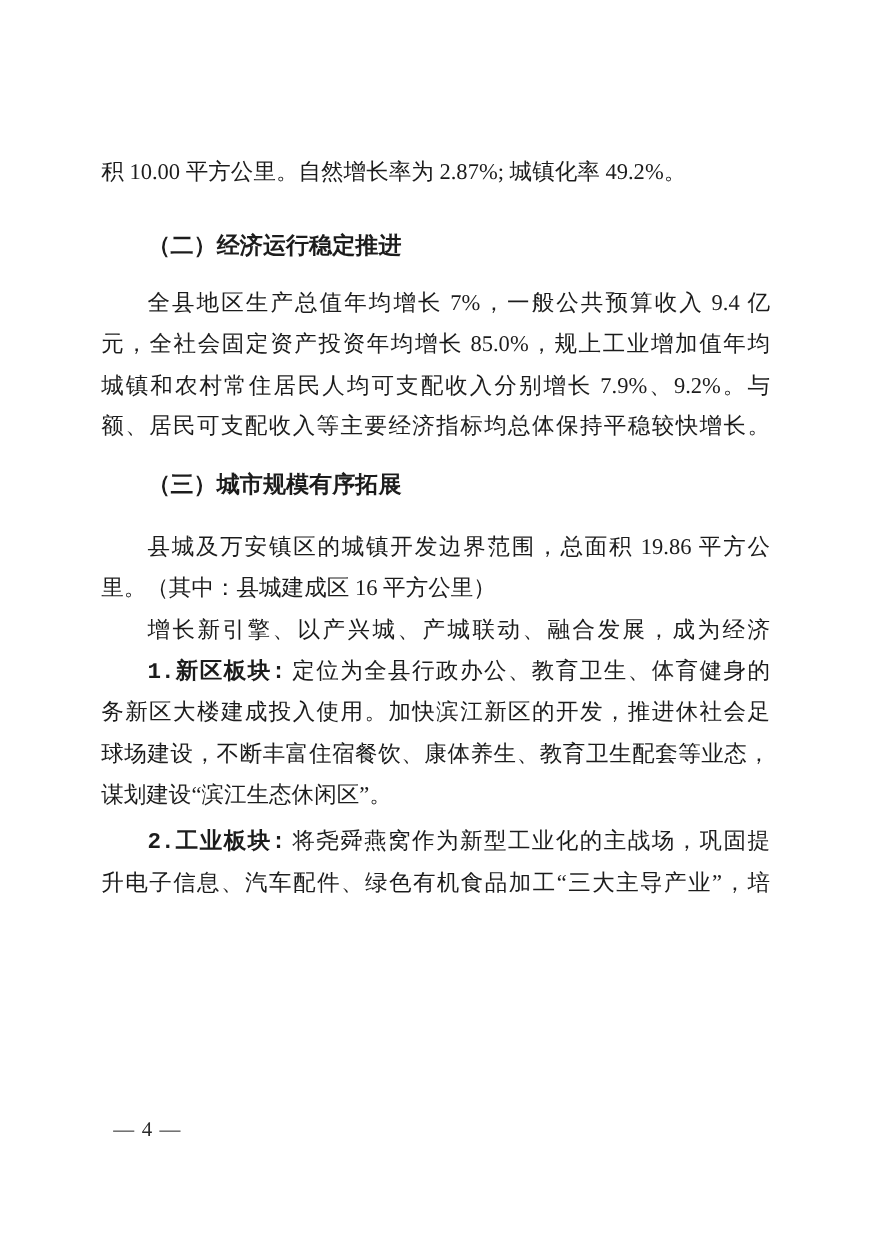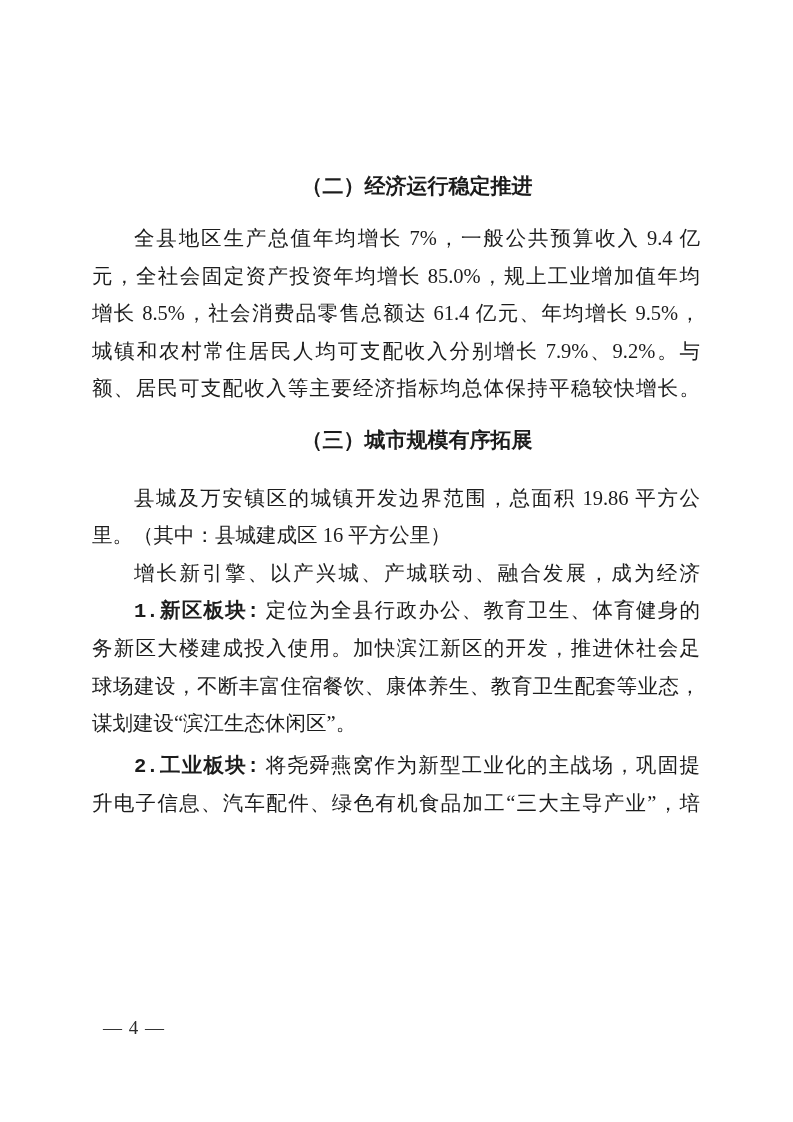--- a/index.html
+++ b/index.html
@@ -22,21 +22,20 @@
     line-height: 37.4px;
   }
   .line { text-align: left; }
   .full { text-align: justify; text-align-last: justify; }
   .ind  { padding-left: 42px; }
   .heading {
     font-weight: bold;
     padding-left: 42px;
     font-size: 21px;
     line-height: 37.4px;
-    text-align: center;
   }
   .h2 { margin: 29px 0 15px 0; }
   .h3 { margin: 15px 0 20px 0; }
   .item2 { margin-top: 4px; }
   .b { font-weight: bold; font-family: Liberation Mono, monospace; }
   .pagenum {
     position: absolute;
     left: 103px;
     top: 1014px;
     font-size: 19px;
@@ -44,27 +43,29 @@
     color: #2b2b2b;
     letter-spacing: 1px;
   }
 </style>
 </head>
 <body>
 
 <div class="page">
   <div class="content">
 
+    <div>
+      <div class="line">积 10.00 平方公里。自然增长率为 2.87%; 城镇化率 49.2%。</div>
+    </div>
 
     <div class="heading h2">（二）经济运行稳定推进</div>
 
     <div>
       <div class="line full ind">全县地区生产总值年均增长 7%，一般公共预算收入 9.4 亿</div>
       <div class="line full">元，全社会固定资产投资年均增长 85.0%，规上工业增加值年均</div>
-      <div class="line full">增长 8.5%，社会消费品零售总额达 61.4 亿元、年均增长 9.5%，</div>
       <div class="line full">城镇和农村常住居民人均可支配收入分别增长 7.9%、9.2%。与</div>
       <div class="line full">额、居民可支配收入等主要经济指标均总体保持平稳较快增长。</div>
     </div>
 
     <div class="heading h3">（三）城市规模有序拓展</div>
 
     <div>
       <div class="line full ind">县城及万安镇区的城镇开发边界范围，总面积 19.86 平方公</div>
       <div class="line">里。（其中：县城建成区 16 平方公里）</div>
     </div>

